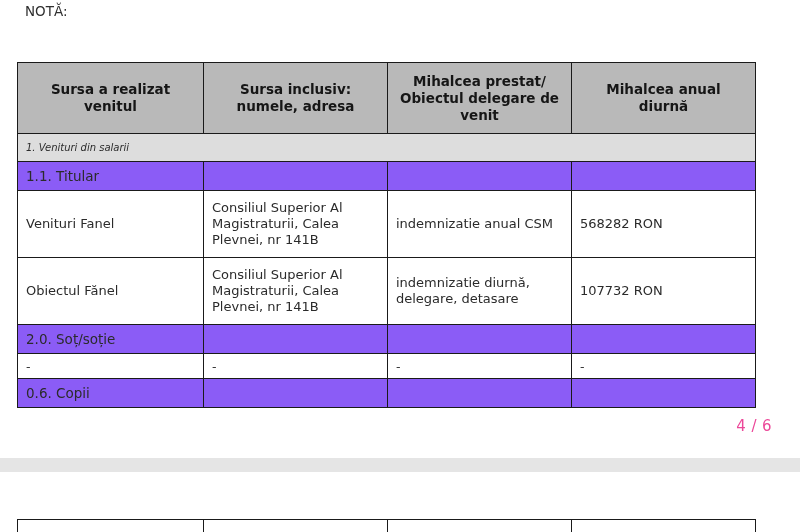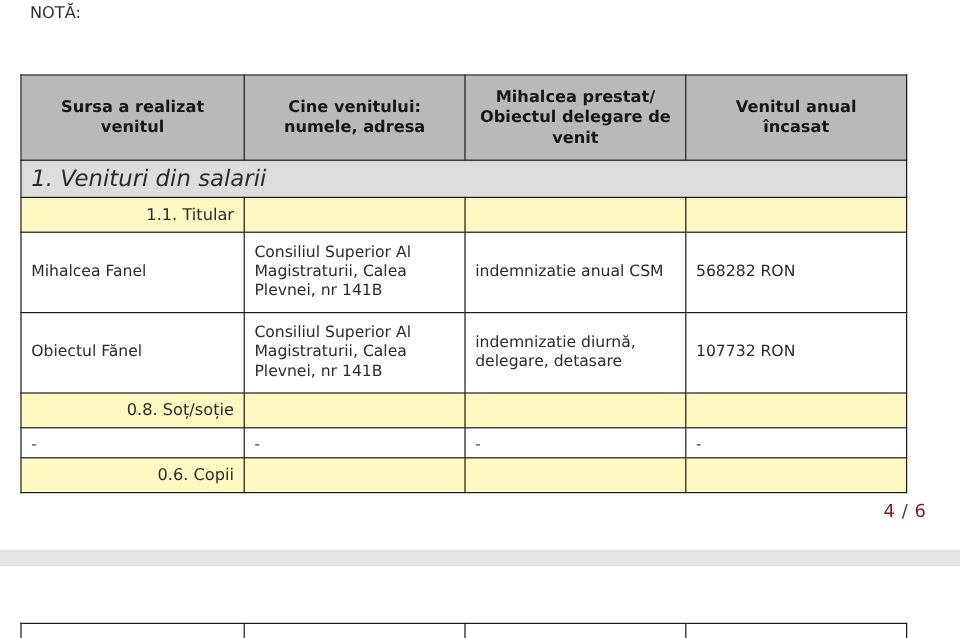--- a/index.html
+++ b/index.html
@@ -73,32 +73,31 @@
     line-height: 17px;
     padding: 7px 6px;
     height: 56px;
     color: #161616;
   }
 
   
   tr.section-row td {
     background: #dddddd;
     font-style: italic;
-    font-size: 19px;
+    font-size: 10px;
     padding: 4px 8px;
     height: 19px;
     text-align: left;
   }
 
   
   tr.label-row td {
     height: 22px;
     padding: 3px 8px;
-    background: #fef9c3;
-    text-align: right;
+    background: #8b5cf6;
   }
   tr.label-row td.first {
     font-size: 13.5px;
   }
 
   
   tr.data-row td {
     height: 54px;
     padding: 6px 8px;
     background: #ffffff;
@@ -114,21 +113,21 @@
     font-size: 12.5px;
     color: #3a3a3a;
   }
 
   
   .page-indicator {
     position: absolute;
     right: 28px;
     top: 417px;
     font-size: 15px;
-    color: #7f1d1d;
+    color: #ec4899;
     letter-spacing: 0.4px;
   }
 
   
   .page-gap {
     position: absolute;
     left: 0;
     top: 458px;
     width: 800px;
     height: 14px;
@@ -177,62 +176,62 @@
         <col class="c2">
         <col class="c3">
         <col class="c4">
     </colgroup>
     <thead>
       <tr>
         <th>
           <span>Sursa a realizat venitul</span>
         </th>
         <th>
-          <span>Cine venitului:</span><br>
+          <span>Sursa inclusiv:</span><br>
           <span>numele, adresa</span>
         </th>
         <th>
           <span>Mihalcea prestat/</span><br>
           <span>Obiectul delegare de</span><br>
           <span>venit</span>
         </th>
         <th>
-          <span>Venitul anual</span><br>
-          <span>încasat</span>
+          <span>Mihalcea anual</span><br>
+          <span>diurnă</span>
         </th>
       </tr>
     </thead>
     <tbody>
       <tr class="section-row">
         <td colspan="4">1. Venituri din salarii</td>
       </tr>
 
       <tr class="label-row">
         <td class="first">1.1. Titular</td>
         <td></td>
         <td></td>
         <td></td>
       </tr>
 
       <tr class="data-row">
-        <td>Mihalcea Fanel</td>
+        <td>Venituri Fanel</td>
         <td>Consiliul Superior Al Magistraturii, Calea Plevnei, nr 141B</td>
         <td>indemnizatie anual CSM</td>
         <td>568282 RON</td>
       </tr>
 
       <tr class="data-row">
         <td>Obiectul Fănel</td>
         <td>Consiliul Superior Al Magistraturii, Calea Plevnei, nr 141B</td>
         <td>indemnizatie diurnă, delegare, detasare</td>
         <td>107732 RON</td>
       </tr>
 
       <tr class="label-row">
-        <td class="first">0.8. Soț/soție</td>
+        <td class="first">2.0. Soț/soție</td>
         <td></td>
         <td></td>
         <td></td>
       </tr>
 
       <tr class="dash-row">
         <td>-</td>
         <td>-</td>
         <td>-</td>
         <td>-</td>

